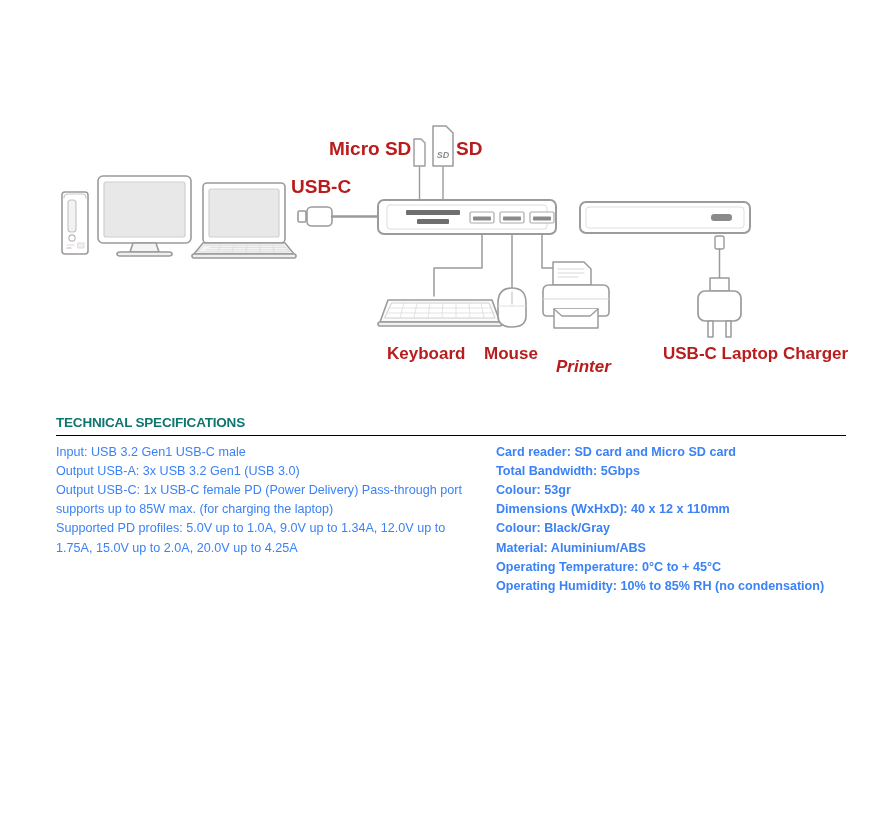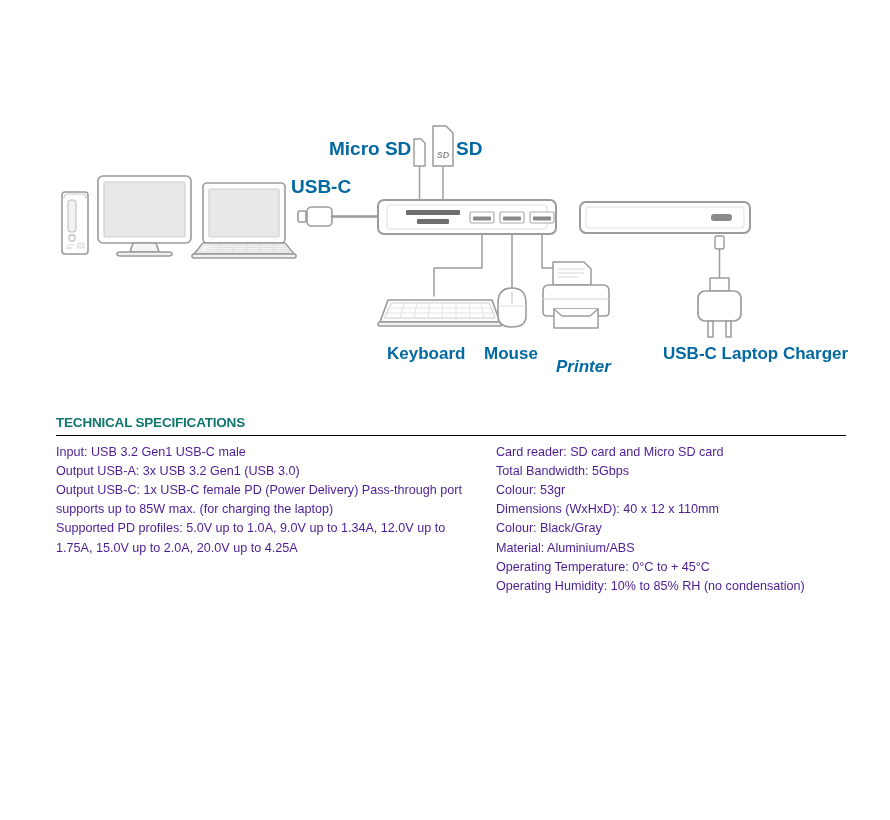--- a/index.html
+++ b/index.html
@@ -29,21 +29,21 @@
     position: absolute;
     left: 0;
     top: 0;
   }
 
   
   .diag-label {
     position: absolute;
     font-family: "Liberation Sans", sans-serif;
     font-weight: bold;
-    color: #0369a1;
+    color: #b91c1c;
     white-space: nowrap;
     line-height: 1;
   }
   #label-usbc     { left: 291px; top: 177px; font-size: 19px; }
   #label-microsd  { left: 329px; top: 139px; font-size: 19px; }
   #label-sd       { left: 456px; top: 139px; font-size: 19px; }
   #label-keyboard { left: 387px; top: 345px; font-size: 17px; }
   #label-mouse    { left: 484px; top: 345px; font-size: 17px; text-align: center; }
   #label-printer  { left: 556px; top: 358px; font-size: 17px; font-style: italic; }
   #label-charger  { left: 663px; top: 345px; font-size: 17px; }
@@ -71,24 +71,24 @@
     margin: 0 0 7px 0;
   }
   #specs-columns {
     display: flex;
     flex-direction: row;
     align-items: flex-start;
   }
   .spec-col {
     font-size: 12.6px;
     line-height: 1.52;
-    color: #4c1d95;
+    color: #3b82f6;
   }
   #spec-col-left  { width: 440px; padding-right: 14px; }
-  #spec-col-right { width: 336px; }
+  #spec-col-right { width: 336px; font-weight: bold; }
   .spec-line {
     margin: 0;
     white-space: pre-wrap;
   }
 </style>
 </head>
 <body>
 
 <div id="diagram-area">
 

